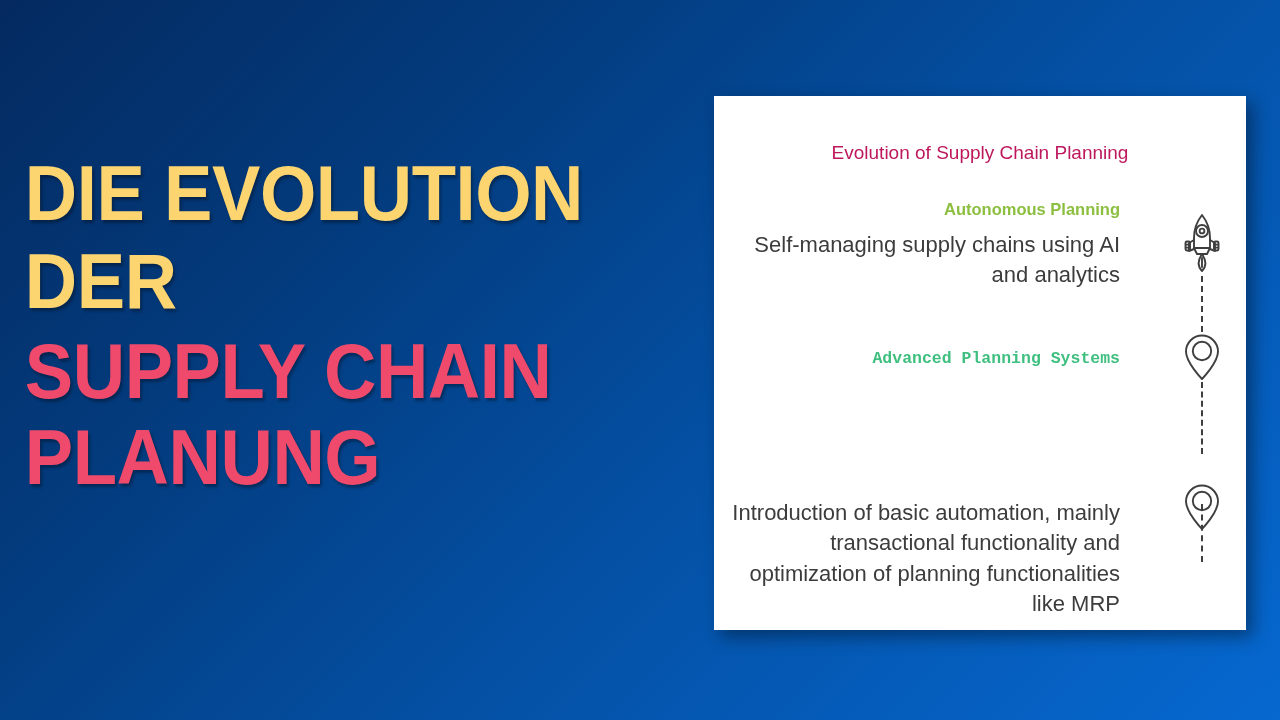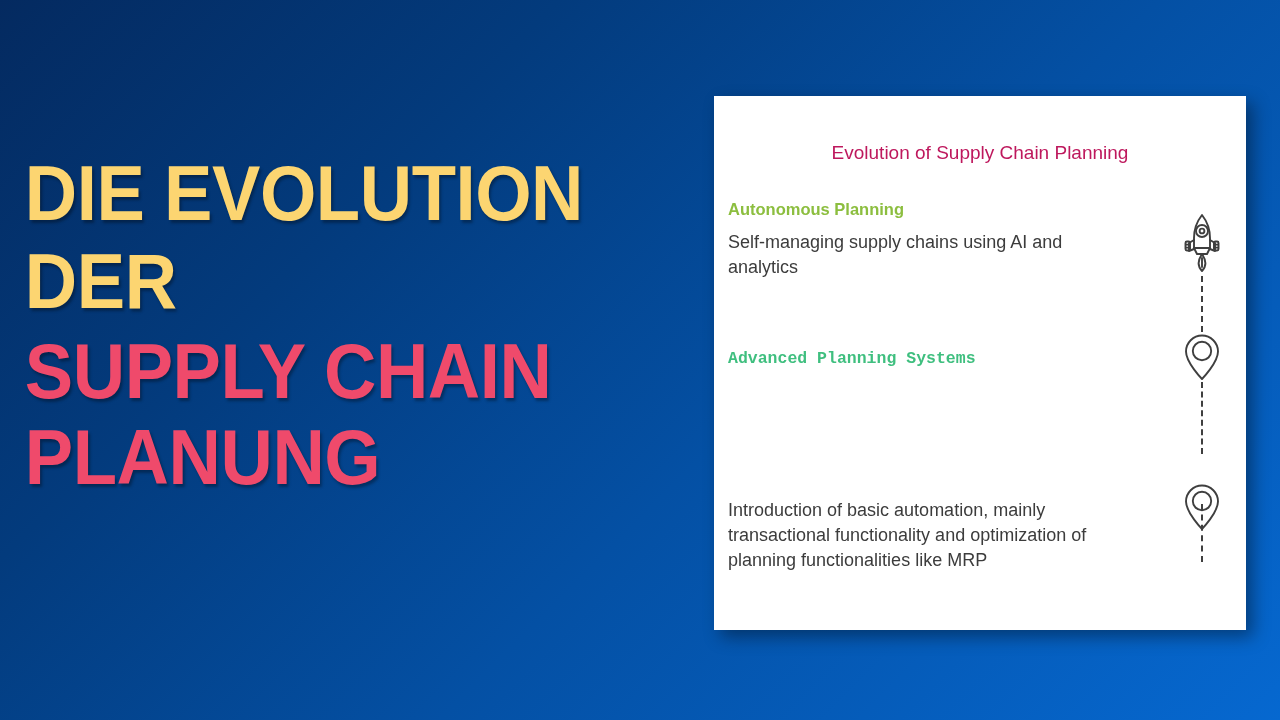--- a/index.html
+++ b/index.html
@@ -43,27 +43,27 @@
   #card-inner { position:relative; width:100%; height:100%; }
 
   #card-title {
     position:absolute; top:46px; left:0; width:100%;
     text-align:center;
     font-size:19px; color:#be185d; font-weight:normal;
   }
 
   
   .stage-block {
-    position:absolute; left:14px; width:392px; text-align:left;
+    position:absolute; left:14px; width:392px; text-align:right;
   }
   .stage-head {
     font-size:16.5px; font-weight:bold; margin-bottom:11px;
   }
   .stage-body {
-    font-size:18px; color:#3c3c3c; line-height:1.38; font-weight:normal;
+    font-size:22px; color:#3c3c3c; line-height:1.38; font-weight:normal;
   }
   #block-0 { top:104px; }
   #block-1 { top:253px;font-family:Liberation Mono, monospace; }
   #block-2 { top:402px; }
 
   
   #rail {
     position:absolute; left:458px; top:96px; width:60px; height:420px;
   }
   .dash {

